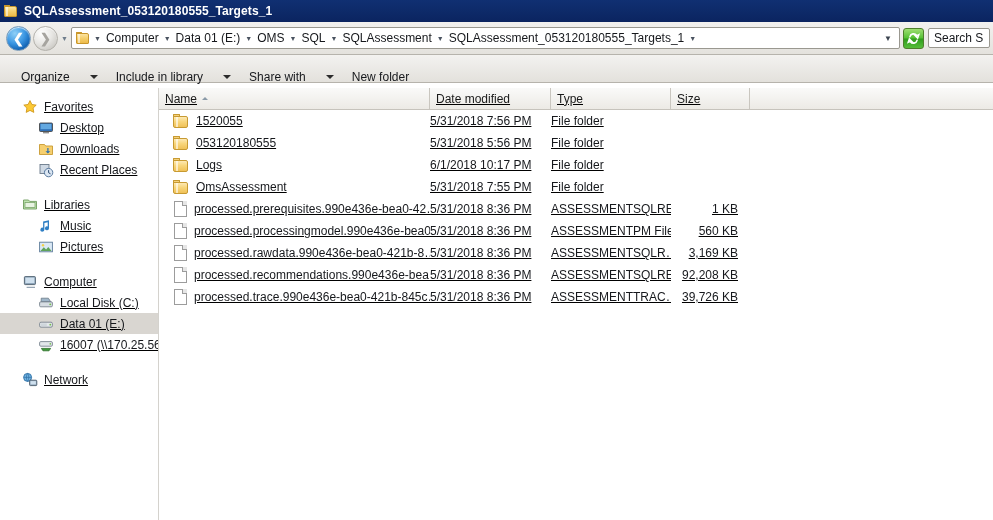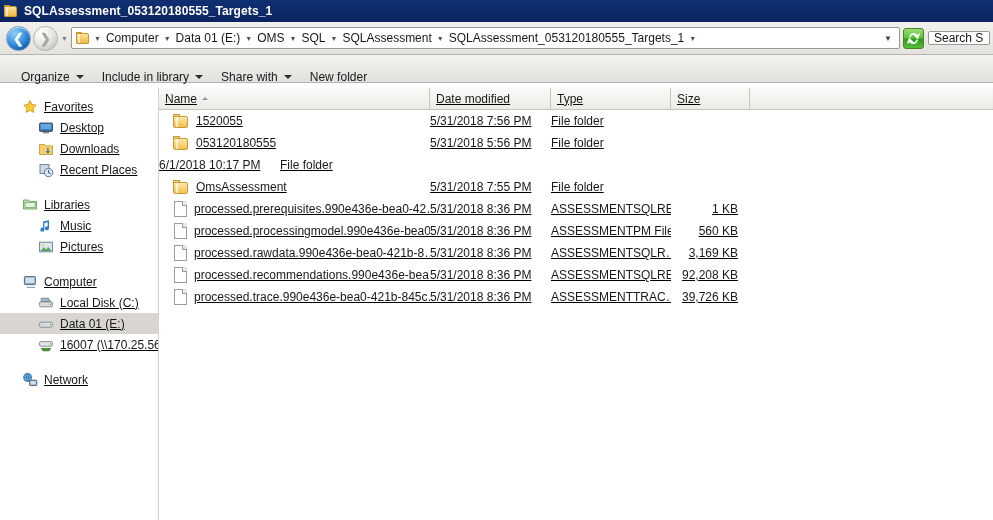--- a/index.html
+++ b/index.html
@@ -101,37 +101,37 @@
   .refreshbtn {
     width: 21px; height: 21px; flex: 0 0 auto;
     border: 1px solid #4e7f2c; border-radius: 3px;
     background: linear-gradient(to bottom, #9ede72 0%, #55c034 48%, #2f9c1b 52%, #56bd3a 100%);
     display: flex; align-items: center; justify-content: center;
     margin-right: 4px;
   }
   .refreshbtn svg { display: block; }
 
   .searchbox {
-    flex: 0 0 auto; width: 62px; height: 14px;
+    flex: 0 0 auto; width: 62px; height: 20px;
     background: #ffffff; border: 1px solid #9a9890; border-radius: 2px;
     display: flex; align-items: center; padding-left: 5px;
     overflow: hidden;
   }
   .searchbox .sp { font-size: 12px; color: #16181c; white-space: nowrap; }
 
   
   .cmdbar {
     height: 28px;
     background: linear-gradient(to bottom, #f3f2f0 0%, #e3e1dc 100%);
     border-bottom: 1px solid #b6b3ac;
     display: flex; align-items: center;
     padding-left: 12px;
   }
   .cmd {
-    display: flex; align-items: center; gap: 6px;
+    display: flex; align-items: center; gap: 20px;
     padding: 3px 9px; border-radius: 2px;
     font-size: 12px; color: #16181c; white-space: nowrap; margin-top: 16px;
   }
   .caret-d { width: 0; height: 0; border-left: 4px solid transparent; border-right: 4px solid transparent; border-top: 4px solid #2b2b2b; }
 
   
   .body { position: absolute; top: 88px; left: 0; right: 0; bottom: 0; display: flex; text-decoration: underline; }
 
   .navpane {
     width: 159px; flex: 0 0 159px;
@@ -455,32 +455,40 @@
                 <span class="s"></span>
               </span>
             <span>053120180555</span>
           </div>
           <div class="cell" style="width:121px">5/31/2018 5:56 PM</div>
           <div class="cell" style="width:120px">File folder</div>
           <div class="cell size" style="width:79px"></div>
         </div>
 
         <div class="row">
-          <div class="cell" style="width:121px">6/1/2018 10:17 PM</div>
-          <div class="cell" style="width:120px">File folder</div>
-          <div class="cell size" style="width:79px"></div>
-        </div>
-
-        <div class="row">
           <div class="cell name" style="width:271px">
             <span class="ico16-folder">
                 <span class="t"></span>
                 <span class="b"></span>
                 <span class="s"></span>
               </span>
+            <span>Logs</span>
+          </div>
+          <div class="cell" style="width:121px">6/1/2018 10:17 PM</div>
+          <div class="cell" style="width:120px">File folder</div>
+          <div class="cell size" style="width:79px"></div>
+        </div>
+
+        <div class="row">
+          <div class="cell name" style="width:271px">
+            <span class="ico16-folder">
+                <span class="t"></span>
+                <span class="b"></span>
+                <span class="s"></span>
+              </span>
             <span>OmsAssessment</span>
           </div>
           <div class="cell" style="width:121px">5/31/2018 7:55 PM</div>
           <div class="cell" style="width:120px">File folder</div>
           <div class="cell size" style="width:79px"></div>
         </div>
 
         <div class="row">
           <div class="cell name" style="width:271px">
             <span class="ico16-file">

